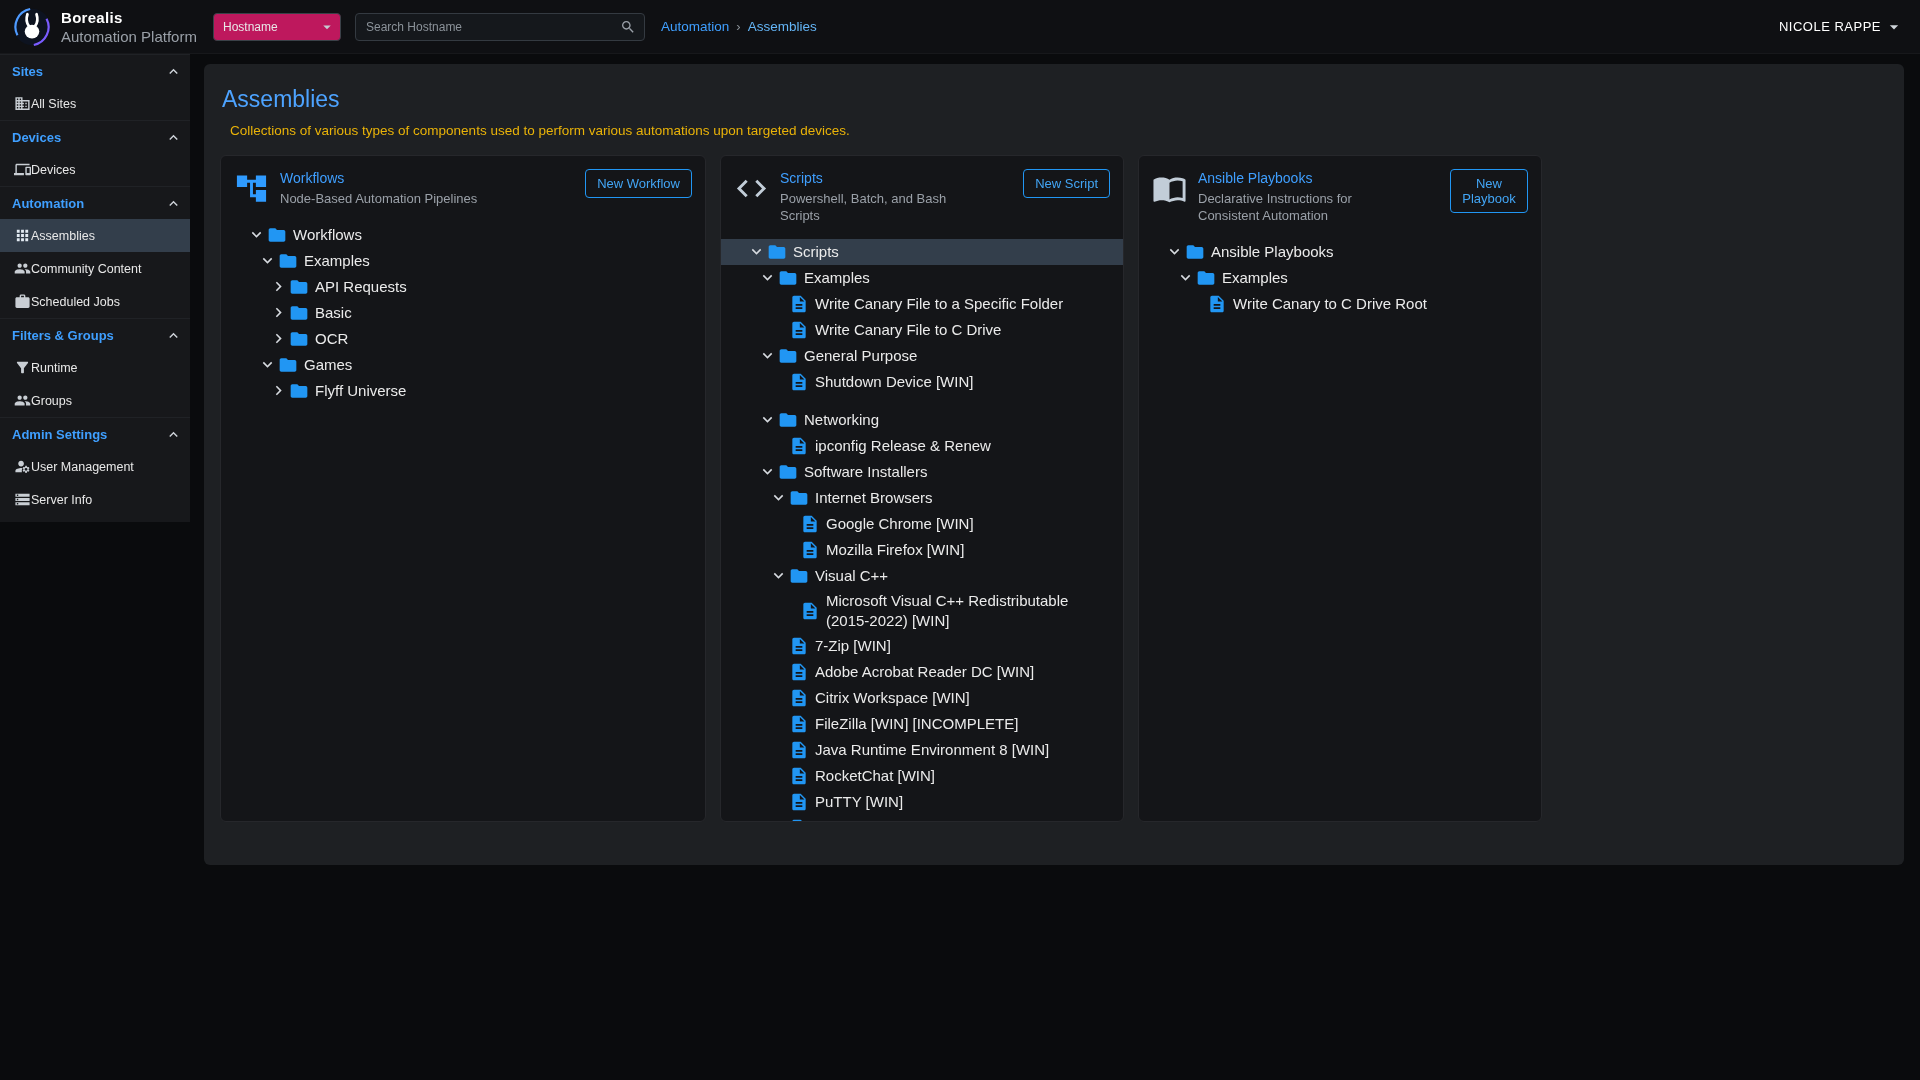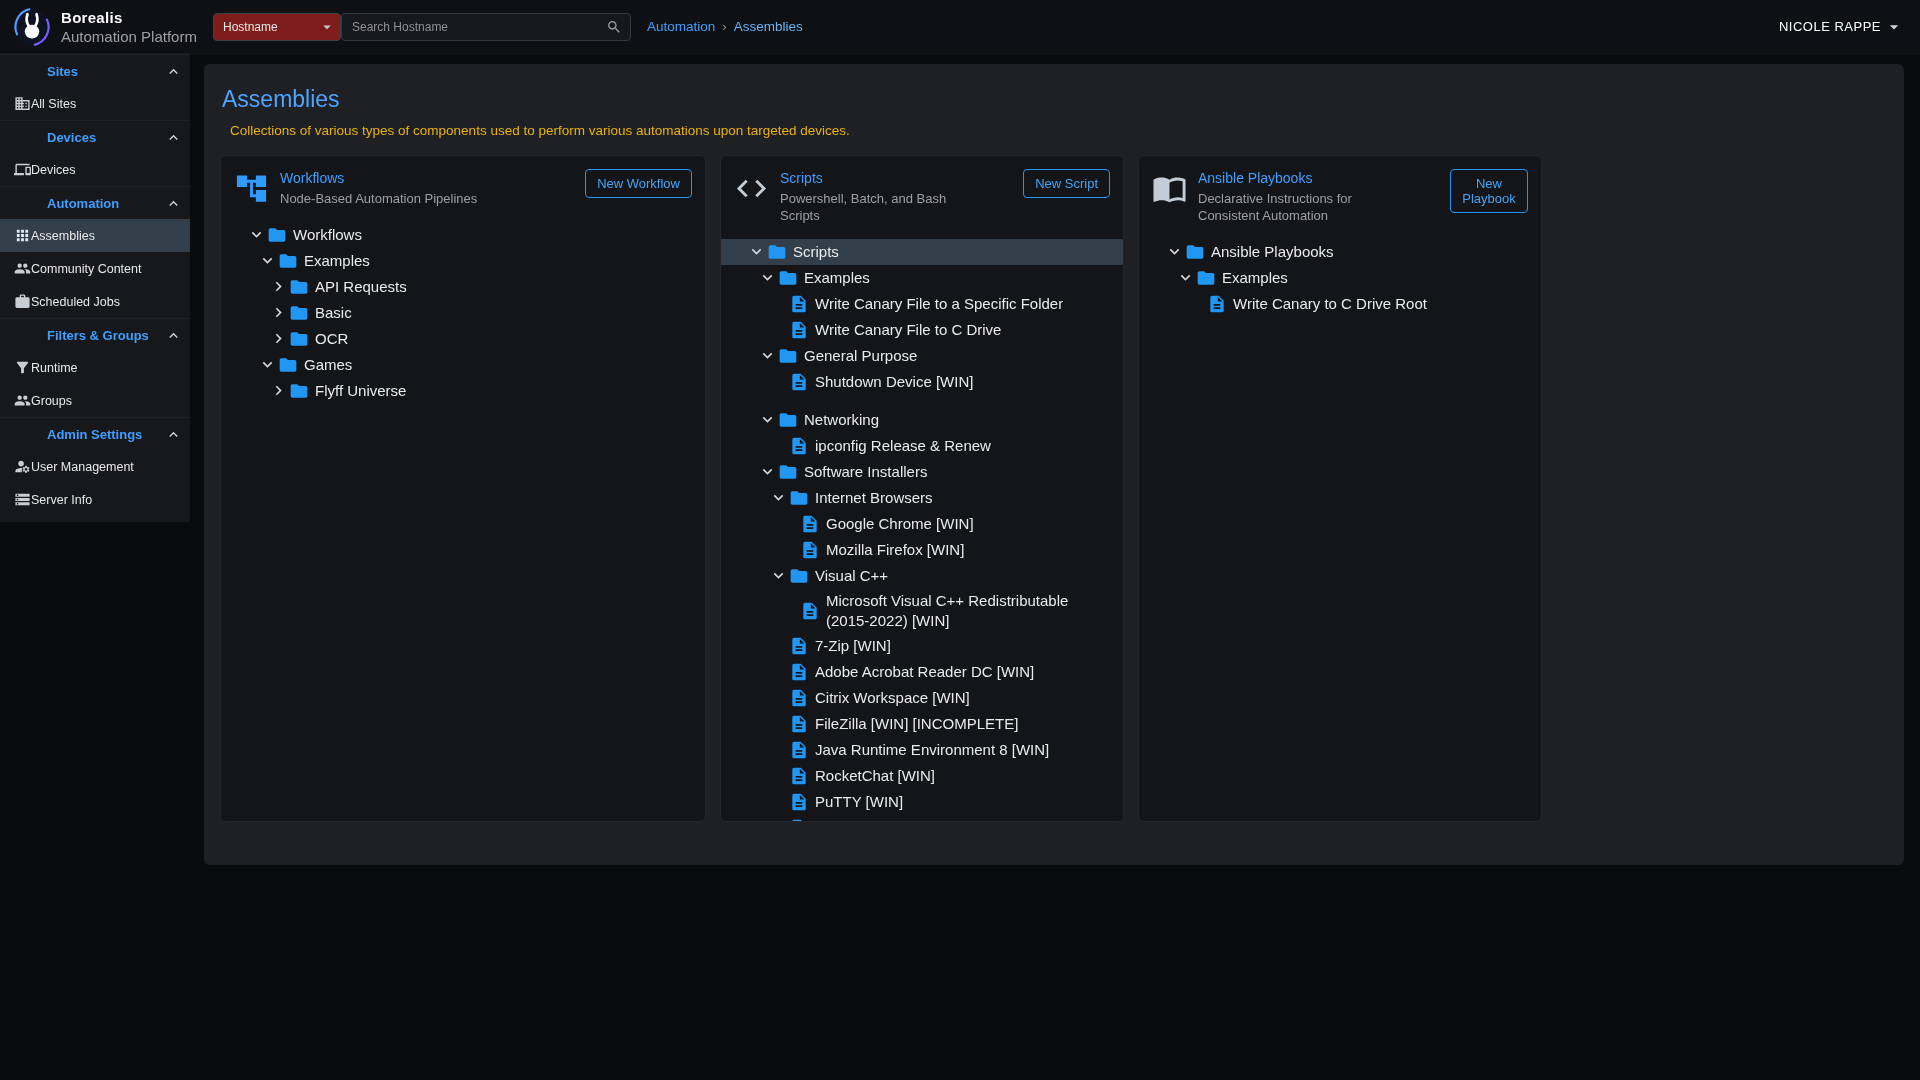--- a/index.html
+++ b/index.html
@@ -11,47 +11,47 @@
   }
   .icn svg { display:block; }
 
   
   .topbar { height:54px; display:flex; align-items:center; background:#0f1013; border-bottom:1px solid #17181b; }
   .logo-area { width:205px; flex:0 0 auto; display:flex; align-items:center; gap:9px; padding-left:12px; }
   .logo { width:40px; height:40px; flex:0 0 auto; }
   .brand { font-size:15px; font-weight:bold; color:#ffffff; letter-spacing:.3px; }
   .brand-sub { font-size:15px; color:#9aa0a8; margin-top:2px; }
 
-  .hostname-select { width:128px; height:28px; margin-left:8px; background:#7f1d1d; border:1px solid #3b4148;
+  .hostname-select { width:128px; height:28px; margin-left:8px; background:#be185d; border:1px solid #3b4148;
     border-radius:4px; display:flex; align-items:center; justify-content:space-between; padding:0 4px 0 9px;
     font-size:12px; color:#e8e8e8; cursor:pointer; }
   .hostname-select .icn svg { width:18px; height:18px; fill:#c6cbd1; }
 
-  .searchbox { width:290px; height:28px; margin-left:0; background:#15181c; border:1px solid #343a41;
+  .searchbox { width:290px; height:28px; margin-left:14px; background:#15181c; border:1px solid #343a41;
     border-radius:4px; display:flex; align-items:center; padding:0 8px; }
   .searchbox input { flex:1; background:transparent; border:0; outline:0; color:#e8e8e8; font-size:12px; font-family:inherit; }
   .searchbox input::placeholder { color:#8b9299; }
   .searchbox .icn svg { width:16px; height:16px; fill:#9aa0a8; }
 
   .breadcrumb { margin-left:16px; display:flex; align-items:center; gap:7px; font-size:13.5px; }
   .crumb { color:var(--link,#3f9fff); cursor:pointer; }
   .crumb.current { color:#64b5f6; }
   .crumb-sep { color:#8b9299; font-size:13px; }
 
   .user { margin-left:auto; margin-right:16px; display:flex; align-items:center; gap:3px;
     font-size:13px; letter-spacing:.5px; color:#ffffff; cursor:pointer; }
   .user .icn svg { width:20px; height:20px; fill:#cfd4da; }
 
   
   .layout { display:flex; align-items:flex-start; }
   .sidebar { width:190px; flex:0 0 auto; }
   .sidebar-nav { background:#17181b; padding-bottom:6px; }
   .sb-sec { border-top:1px solid #202226; }
   .sb-sec-header { height:32px; display:flex; align-items:center; justify-content:space-between;
-    padding:0 8px 0 12px; cursor:pointer;margin-left:35px; }
+    padding:0 8px 0 12px; cursor:pointer; }
   .sb-sec-label { color:var(--link,#3f9fff); font-size:13px; font-weight:bold; }
   .sb-collapse svg { width:17px; height:17px; fill:#cfd4da; }
   .sb-item { height:33px; display:flex; align-items:center; padding-left:14px;
     font-size:12.5px; color:#e8e8e8; cursor:pointer; }
   .sb-item .icn svg { width:17px; height:17px; fill:#c9ced4; }
   .sb-item.selected { background:var(--selected,#333e4b); }
   .sb-item.selected .icn svg { fill:#e3ebf3; }
 
   
   .main { flex:1; padding:10px 16px 0 14px; }

